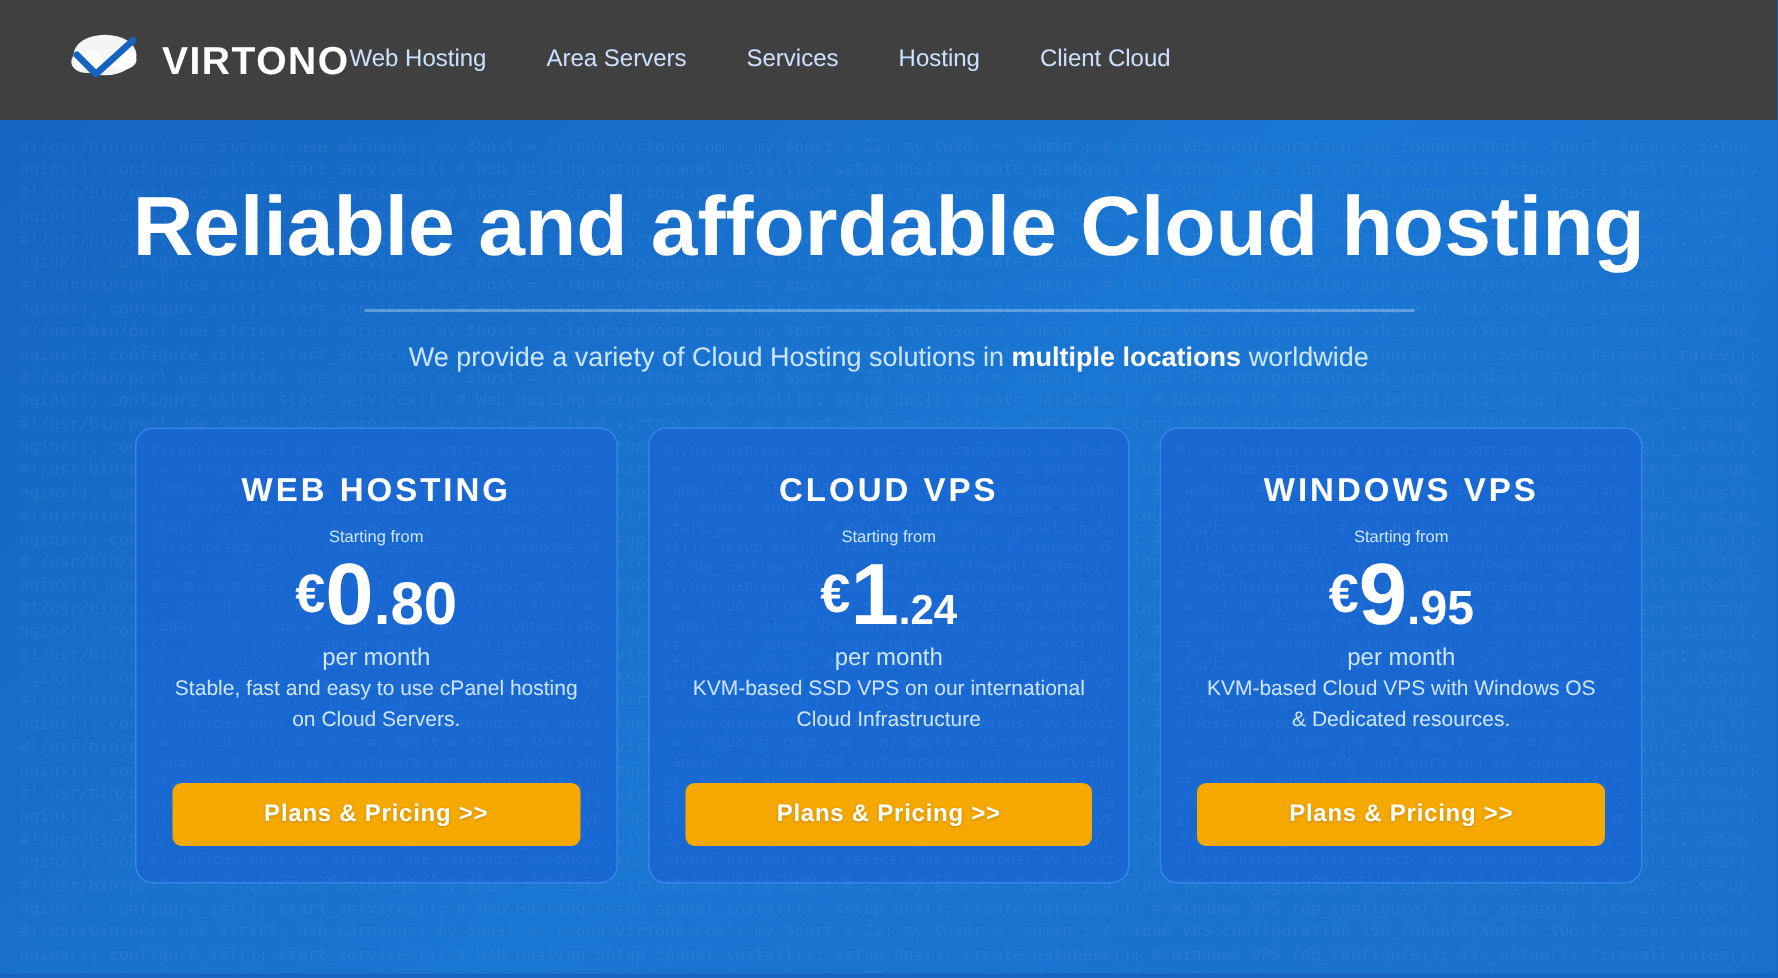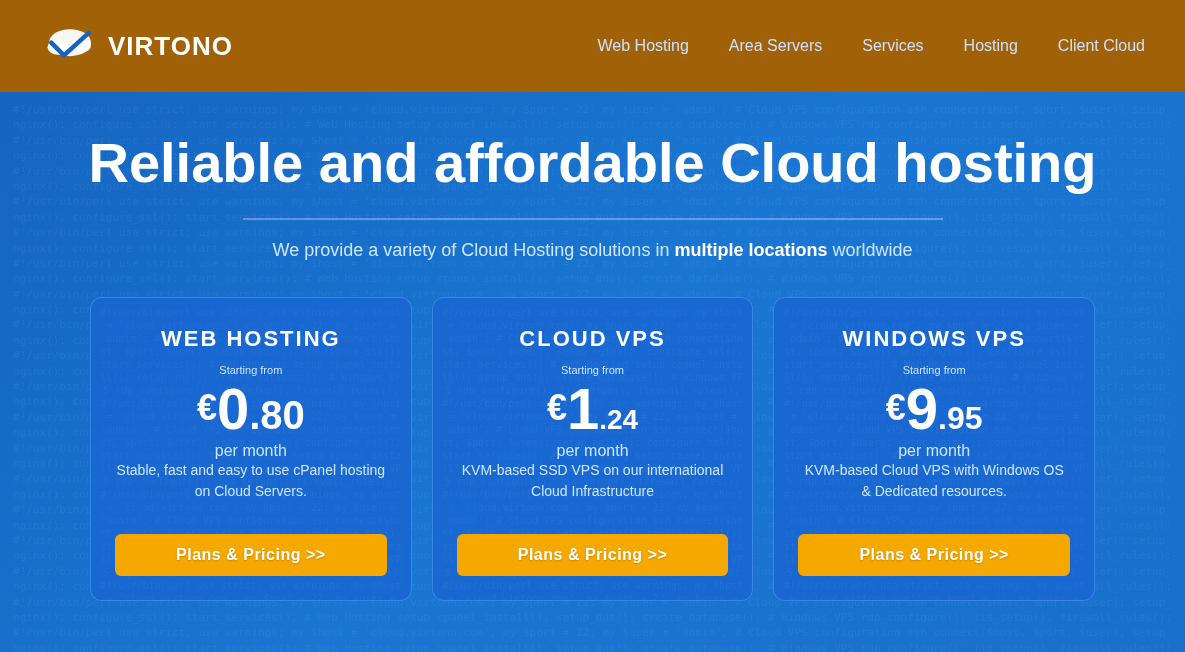--- a/index.html
+++ b/index.html
@@ -7,26 +7,26 @@
     body {
       font-family: 'Segoe UI', Arial, sans-serif;
       background: #1565c0;
       width: 1185px;
       min-height: 652px;
       overflow: hidden;
     }
 
     
     .header {
-      background: #a16207;
+      background: #404040;
       display: flex;
       align-items: center;
       padding: 0 40px;
-      height: 92px;
-      justify-content: space-between;
+      height: 80px;
+      justify-content: flex-start;
     }
 
     .logo-area {
       display: flex;
       align-items: center;
       gap: 8px;
     }
 
     .logo-icon {
       width: 60px;

